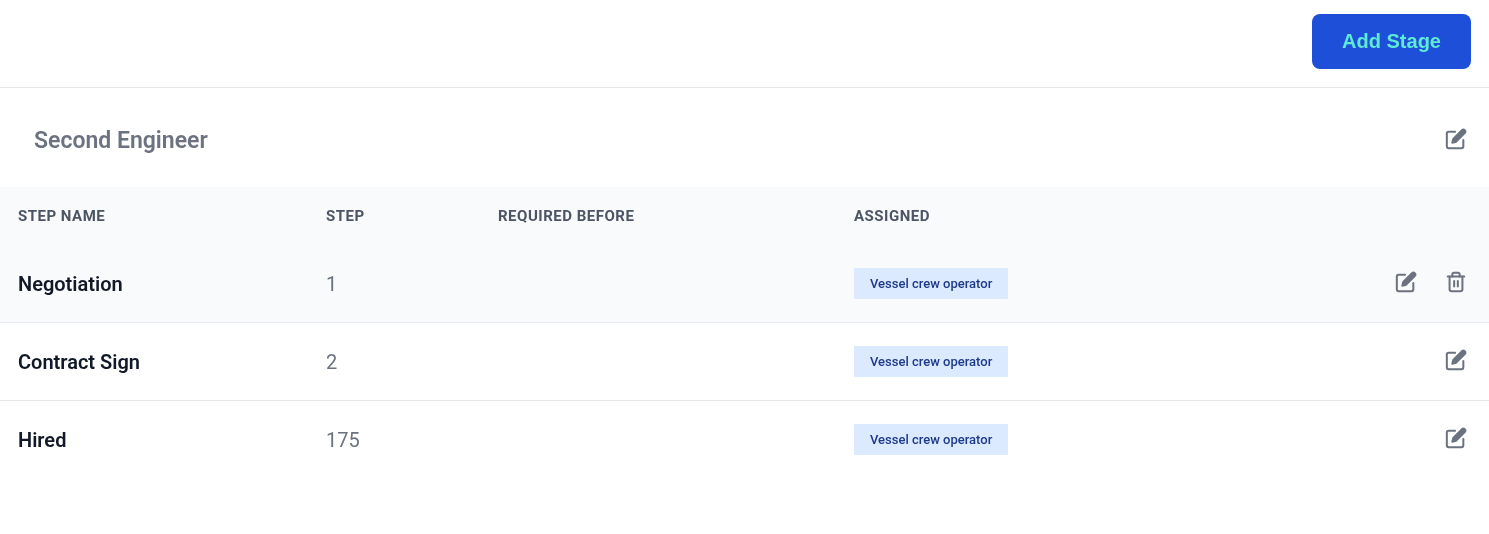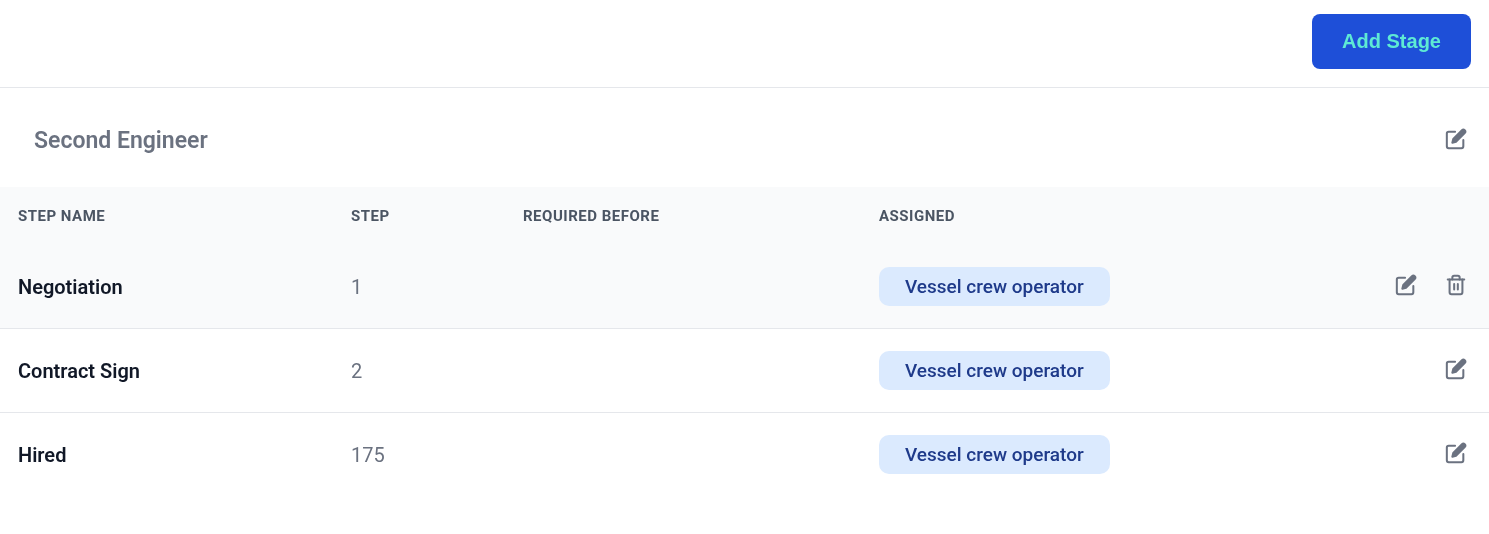--- a/index.html
+++ b/index.html
@@ -76,21 +76,20 @@
     .table-row.first-row {
       background: #f9fafb;
     }
     .col-step-name {
       width: 308px;
       flex-shrink: 0;
     }
     .col-step {
       width: 172px;
       flex-shrink: 0;
-      margin-left: 25px;
     }
     .col-required {
       width: 356px;
       flex-shrink: 0;
     }
     .col-assigned {
       flex: 1;
     }
     .col-actions {
       width: 90px;
@@ -105,23 +104,23 @@
       color: #111827;
     }
     .step-num-cell {
       font-size: 20px;
       color: #6b7280;
     }
     .pill {
       display: inline-block;
       background: #dbeafe;
       color: #1e3a8a;
-      padding: 8px 26px;
-      border-radius: 10px;
-      font-size: 19px;
+      padding: 8px 16px;
+      border-radius: 1px;
+      font-size: 13px;
       font-weight: 500;
     }
     .last-row {
       border-bottom: none;
     }
   </style>
 </head>
 <body>
 
 <div class="header-section">

